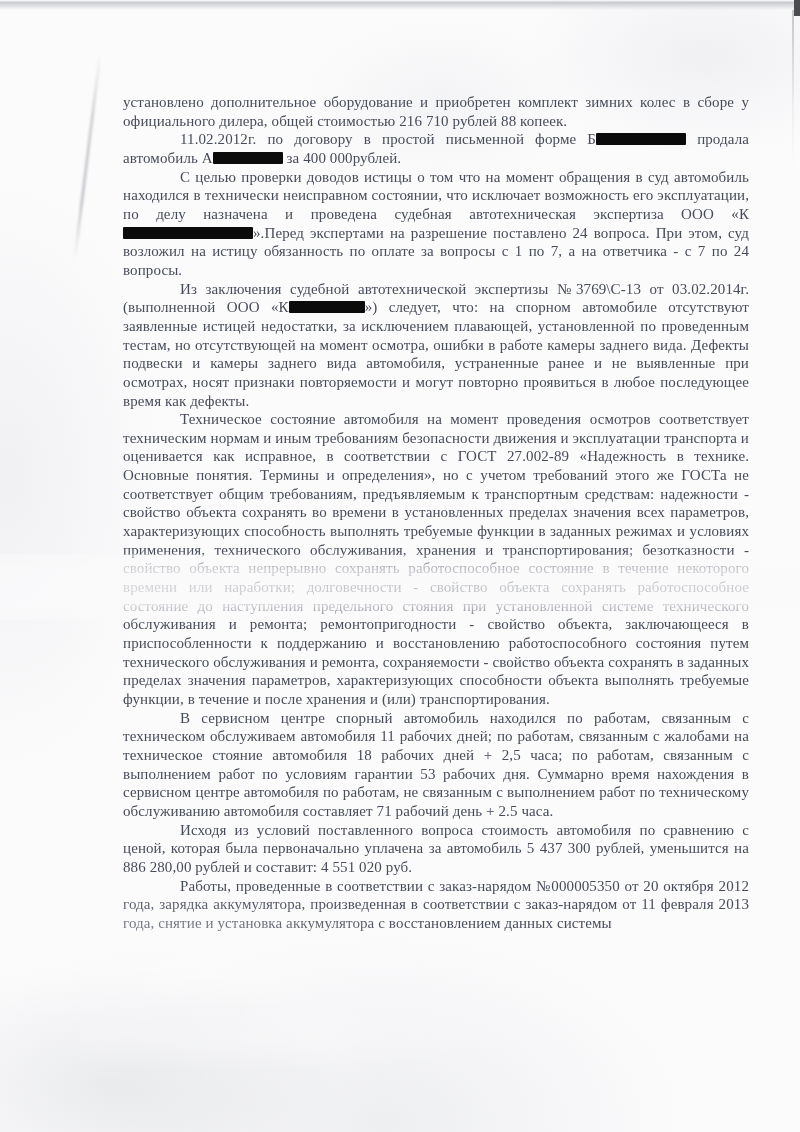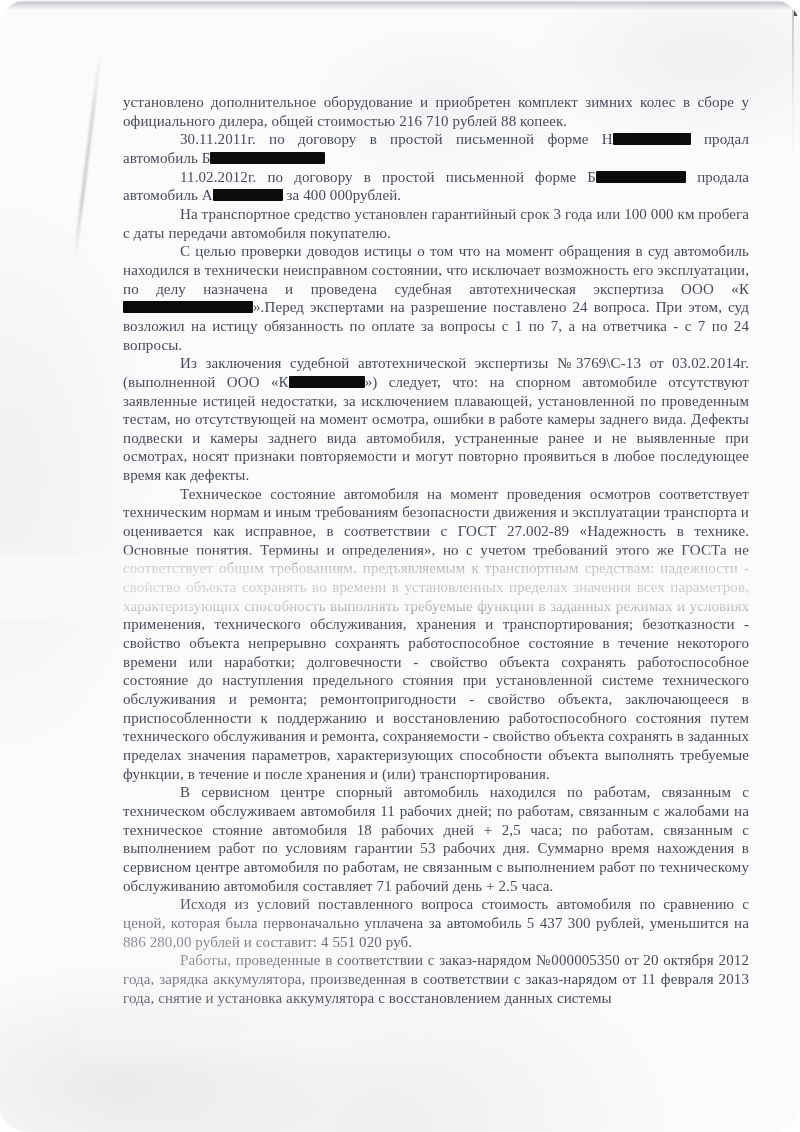--- a/index.html
+++ b/index.html
@@ -12,21 +12,20 @@
     position: relative;
     width: 800px; height: 1132px;
     overflow: hidden;
     background:
       radial-gradient(ellipse 320px 180px at 14% 96%, rgba(203,205,210,0.35), transparent 70%),
       radial-gradient(ellipse 420px 260px at 48% 99%, rgba(208,210,215,0.30), transparent 72%),
       radial-gradient(ellipse 220px 420px at 1% 42%, rgba(212,213,218,0.28), transparent 70%),
       radial-gradient(ellipse 260px 140px at 88% 5%, rgba(214,215,220,0.30), transparent 70%),
       radial-gradient(ellipse 200px 120px at 55% 9%, rgba(216,217,221,0.22), transparent 70%),
       #fbfbfc;
-    border-radius: 27px;
   }
   
   .edge-top {
     position: absolute; top: 0; left: 0; right: 0; height: 10px;
     background: linear-gradient(180deg,
       rgba(255,255,255,0.9) 0%,
       rgba(193,195,200,0.85) 25%,
       rgba(208,210,214,0.7) 55%,
       rgba(250,250,251,0) 100%);
   }
@@ -97,23 +96,21 @@
 <body>
 
 <div class="scan">
   <div class="edge-top"></div>
   <div class="corner-mark"></div>
   <div class="edge-right"></div>
   <div class="crease"></div>
 
   <div class="textblock">
       <p class="para">установлено дополнительное оборудование и приобретен комплект зимних колес в сборе у официального дилера, общей стоимостью 216 710 рублей 88 копеек.</p>
-      <p class="para ind">30.11.2011г. по договору в простой письменной форме Н<span class="redact" style="width: 78px;"></span> продал автомобиль Б<span class="redact" style="width: 115px;"></span></p>
       <p class="para ind">11.02.2012г. по договору в простой письменной форме Б<span class="redact" style="width: 90px;"></span> продала автомобиль А<span class="redact" style="width: 70px;"></span> за 400 000рублей.</p>
-      <p class="para ind">На транспортное средство установлен гарантийный срок 3 года или 100 000 км пробега с даты передачи автомобиля покупателю.</p>
       <p class="para ind">С целью проверки доводов истицы о том что на момент обращения в суд автомобиль находился в технически неисправном состоянии, что исключает возможность его эксплуатации, по делу назначена и проведена судебная автотехническая экспертиза ООО «К<span class="redact" style="width: 130px;"></span>».Перед экспертами на разрешение поставлено 24 вопроса. При этом, суд возложил на истицу обязанность по оплате за вопросы с 1 по 7, а на ответчика - с 7 по 24 вопросы.</p>
       <p class="para ind">Из заключения судебной автотехнической экспертизы №3769\С-13 от 03.02.2014г. (выполненной ООО «К<span class="redact" style="width: 76px;"></span>») следует, что: на спорном автомобиле отсутствуют заявленные истицей недостатки, за исключением плавающей, установленной по проведенным тестам, но отсутствующей на момент осмотра, ошибки в работе камеры заднего вида. Дефекты подвески и камеры заднего вида автомобиля, устраненные ранее и не выявленные при осмотрах, носят признаки повторяемости и могут повторно проявиться в любое последующее время как дефекты.</p>
       <p class="para ind">Техническое состояние автомобиля на момент проведения осмотров соответствует техническим нормам и иным требованиям безопасности движения и эксплуатации транспорта и оценивается как исправное, в соответствии с ГОСТ 27.002-89 «Надежность в технике. Основные понятия. Термины и определения», но с учетом требований этого же ГОСТа не соответствует общим требованиям, предъявляемым к транспортным средствам: надежности - свойство объекта сохранять во времени в установленных пределах значения всех параметров, характеризующих способность выполнять требуемые функции в заданных режимах и условиях применения, технического обслуживания, хранения и транспортирования; безотказности - свойство объекта непрерывно сохранять работоспособное состояние в течение некоторого времени или наработки; долговечности - свойство объекта сохранять работоспособное состояние до наступления предельного стояния при установленной системе технического обслуживания и ремонта; ремонтопригодности - свойство объекта, заключающееся в приспособленности к поддержанию и восстановлению работоспособного состояния путем технического обслуживания и ремонта, сохраняемости - свойство объекта сохранять в заданных пределах значения параметров, характеризующих способности объекта выполнять требуемые функции, в течение и после хранения и (или) транспортирования.</p>
       <p class="para ind">В сервисном центре спорный автомобиль находился по работам, связанным с техническом обслуживаем автомобиля 11 рабочих дней; по работам, связанным с жалобами на техническое стояние автомобиля 18 рабочих дней + 2,5 часа; по работам, связанным с выполнением работ по условиям гарантии 53 рабочих дня. Суммарно время нахождения в сервисном центре автомобиля по работам, не связанным с выполнением работ по техническому обслуживанию автомобиля составляет 71 рабочий день + 2.5 часа.</p>
       <p class="para ind">Исходя из условий поставленного вопроса стоимость автомобиля по сравнению с ценой, которая была первоначально уплачена за автомобиль 5 437 300 рублей, уменьшится на 886 280,00 рублей и составит: 4 551 020 руб.</p>
       <p class="para ind">Работы, проведенные в соответствии с заказ-нарядом №000005350 от 20 октября 2012 года, зарядка аккумулятора, произведенная в соответствии с заказ-нарядом от 11 февраля 2013 года, снятие и установка аккумулятора с восстановлением данных системы</p>
     </div>
 
   <div class="fade-band"></div>
   <div class="fade-lower"></div>

